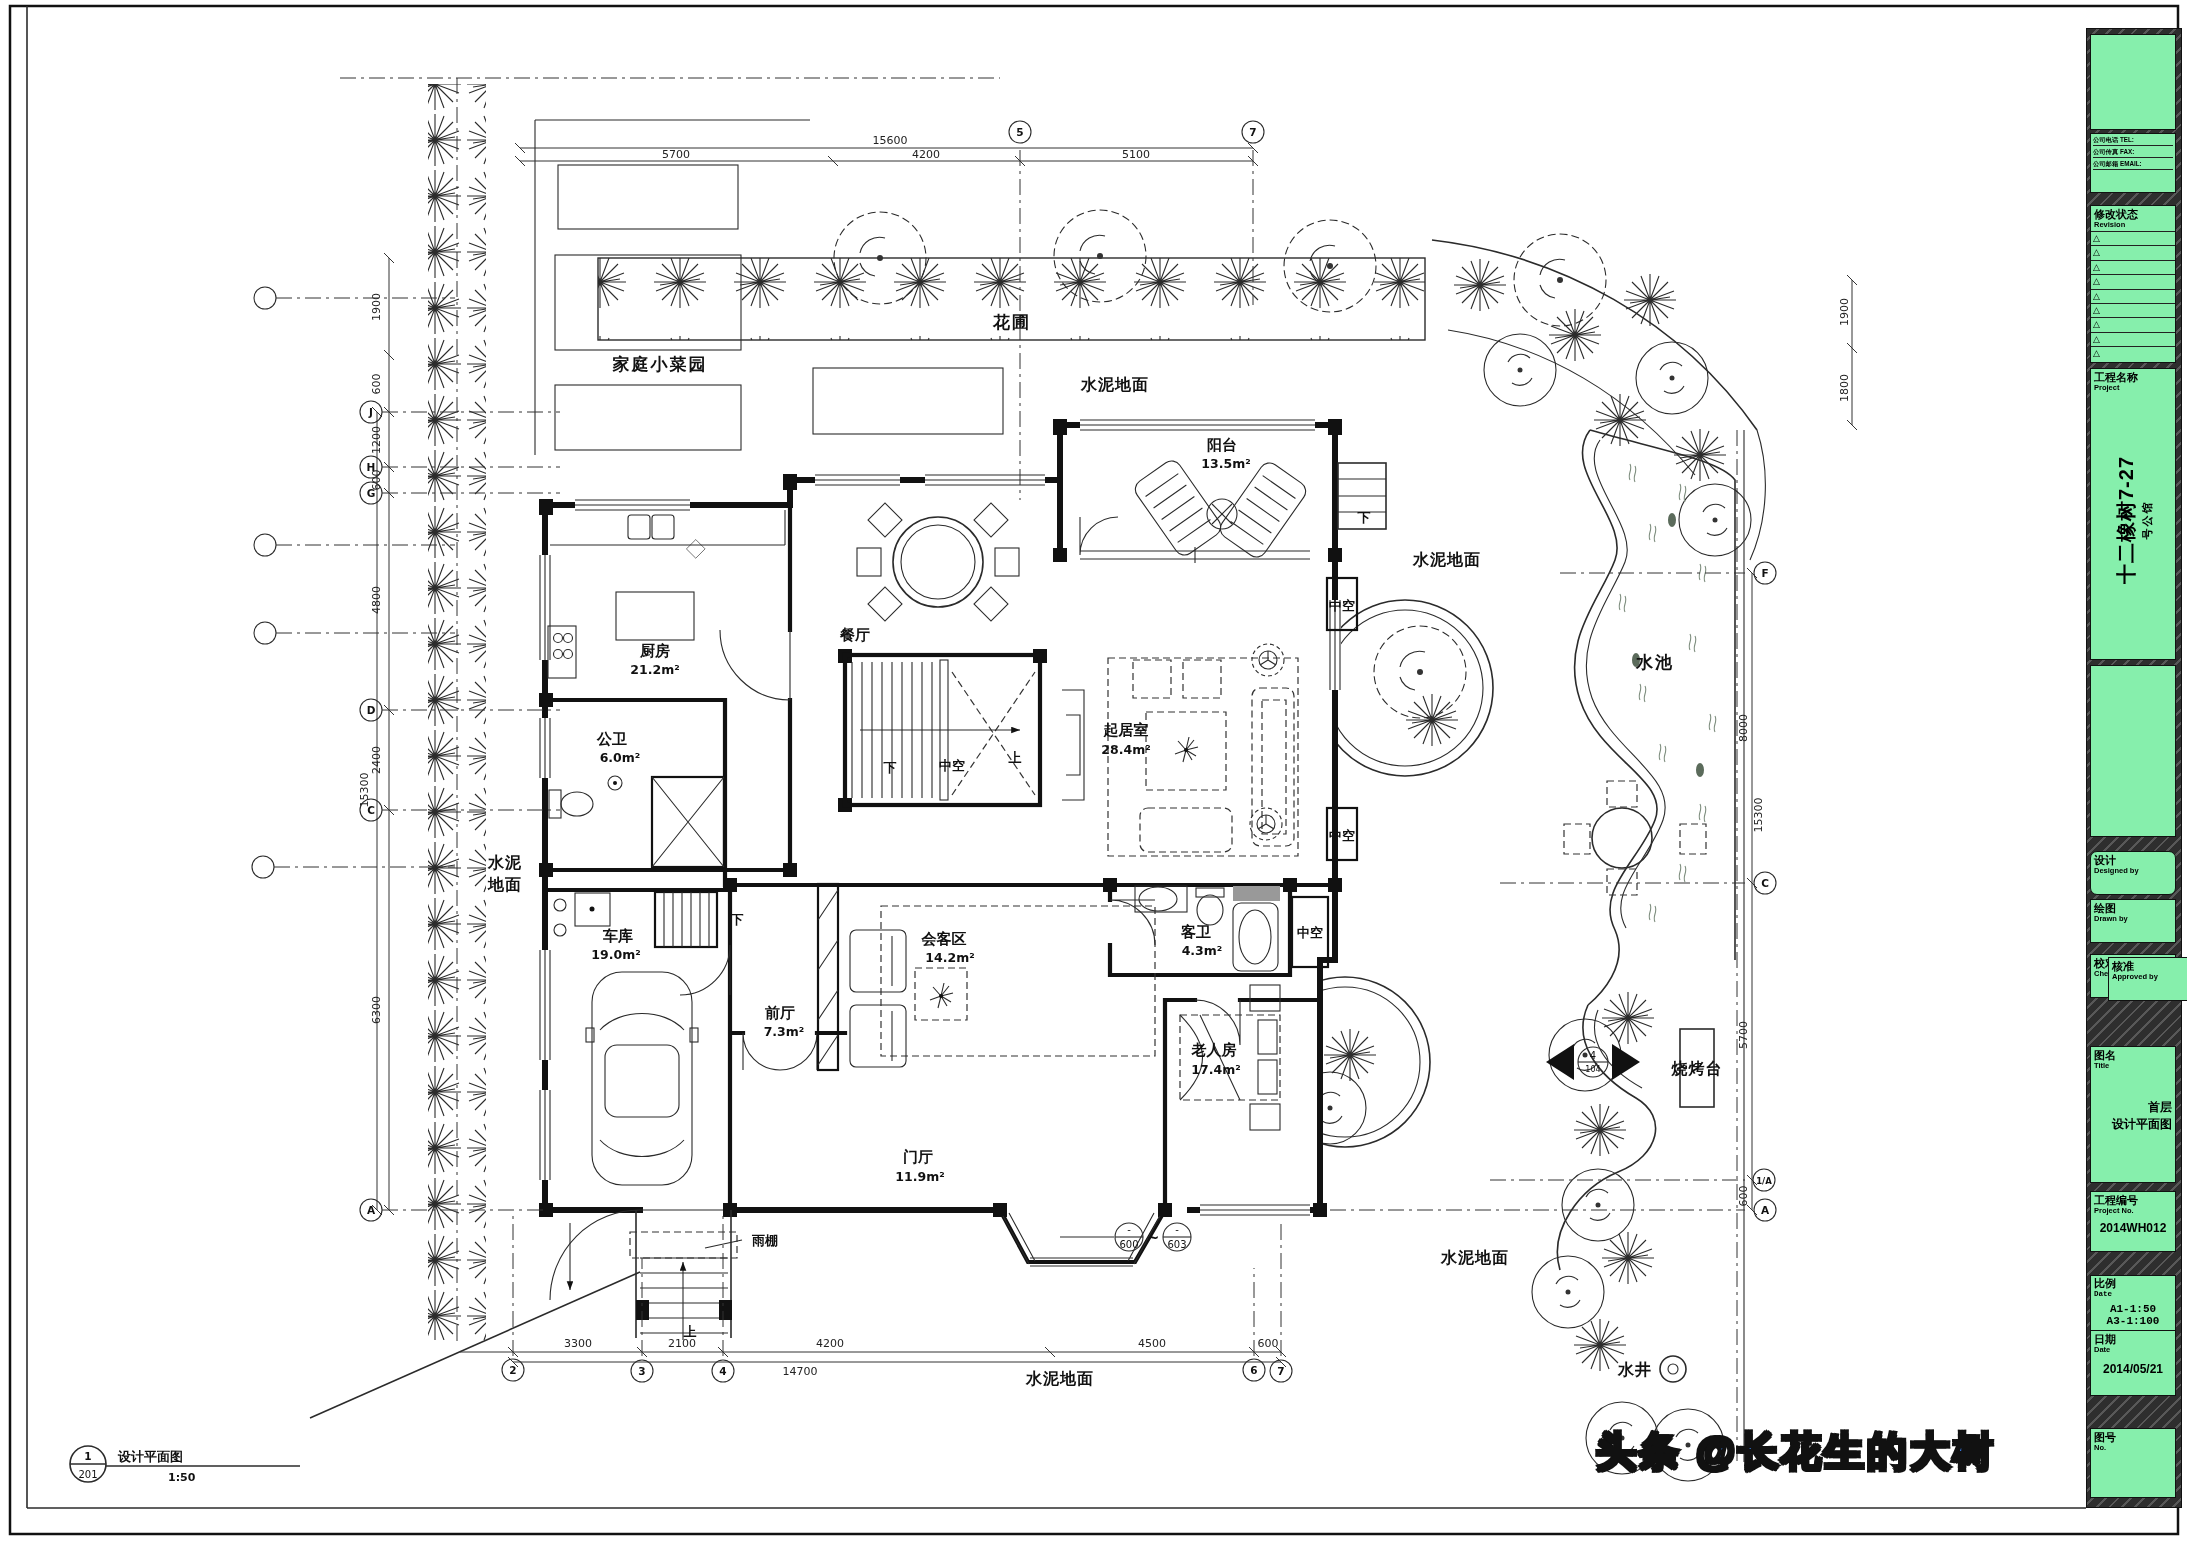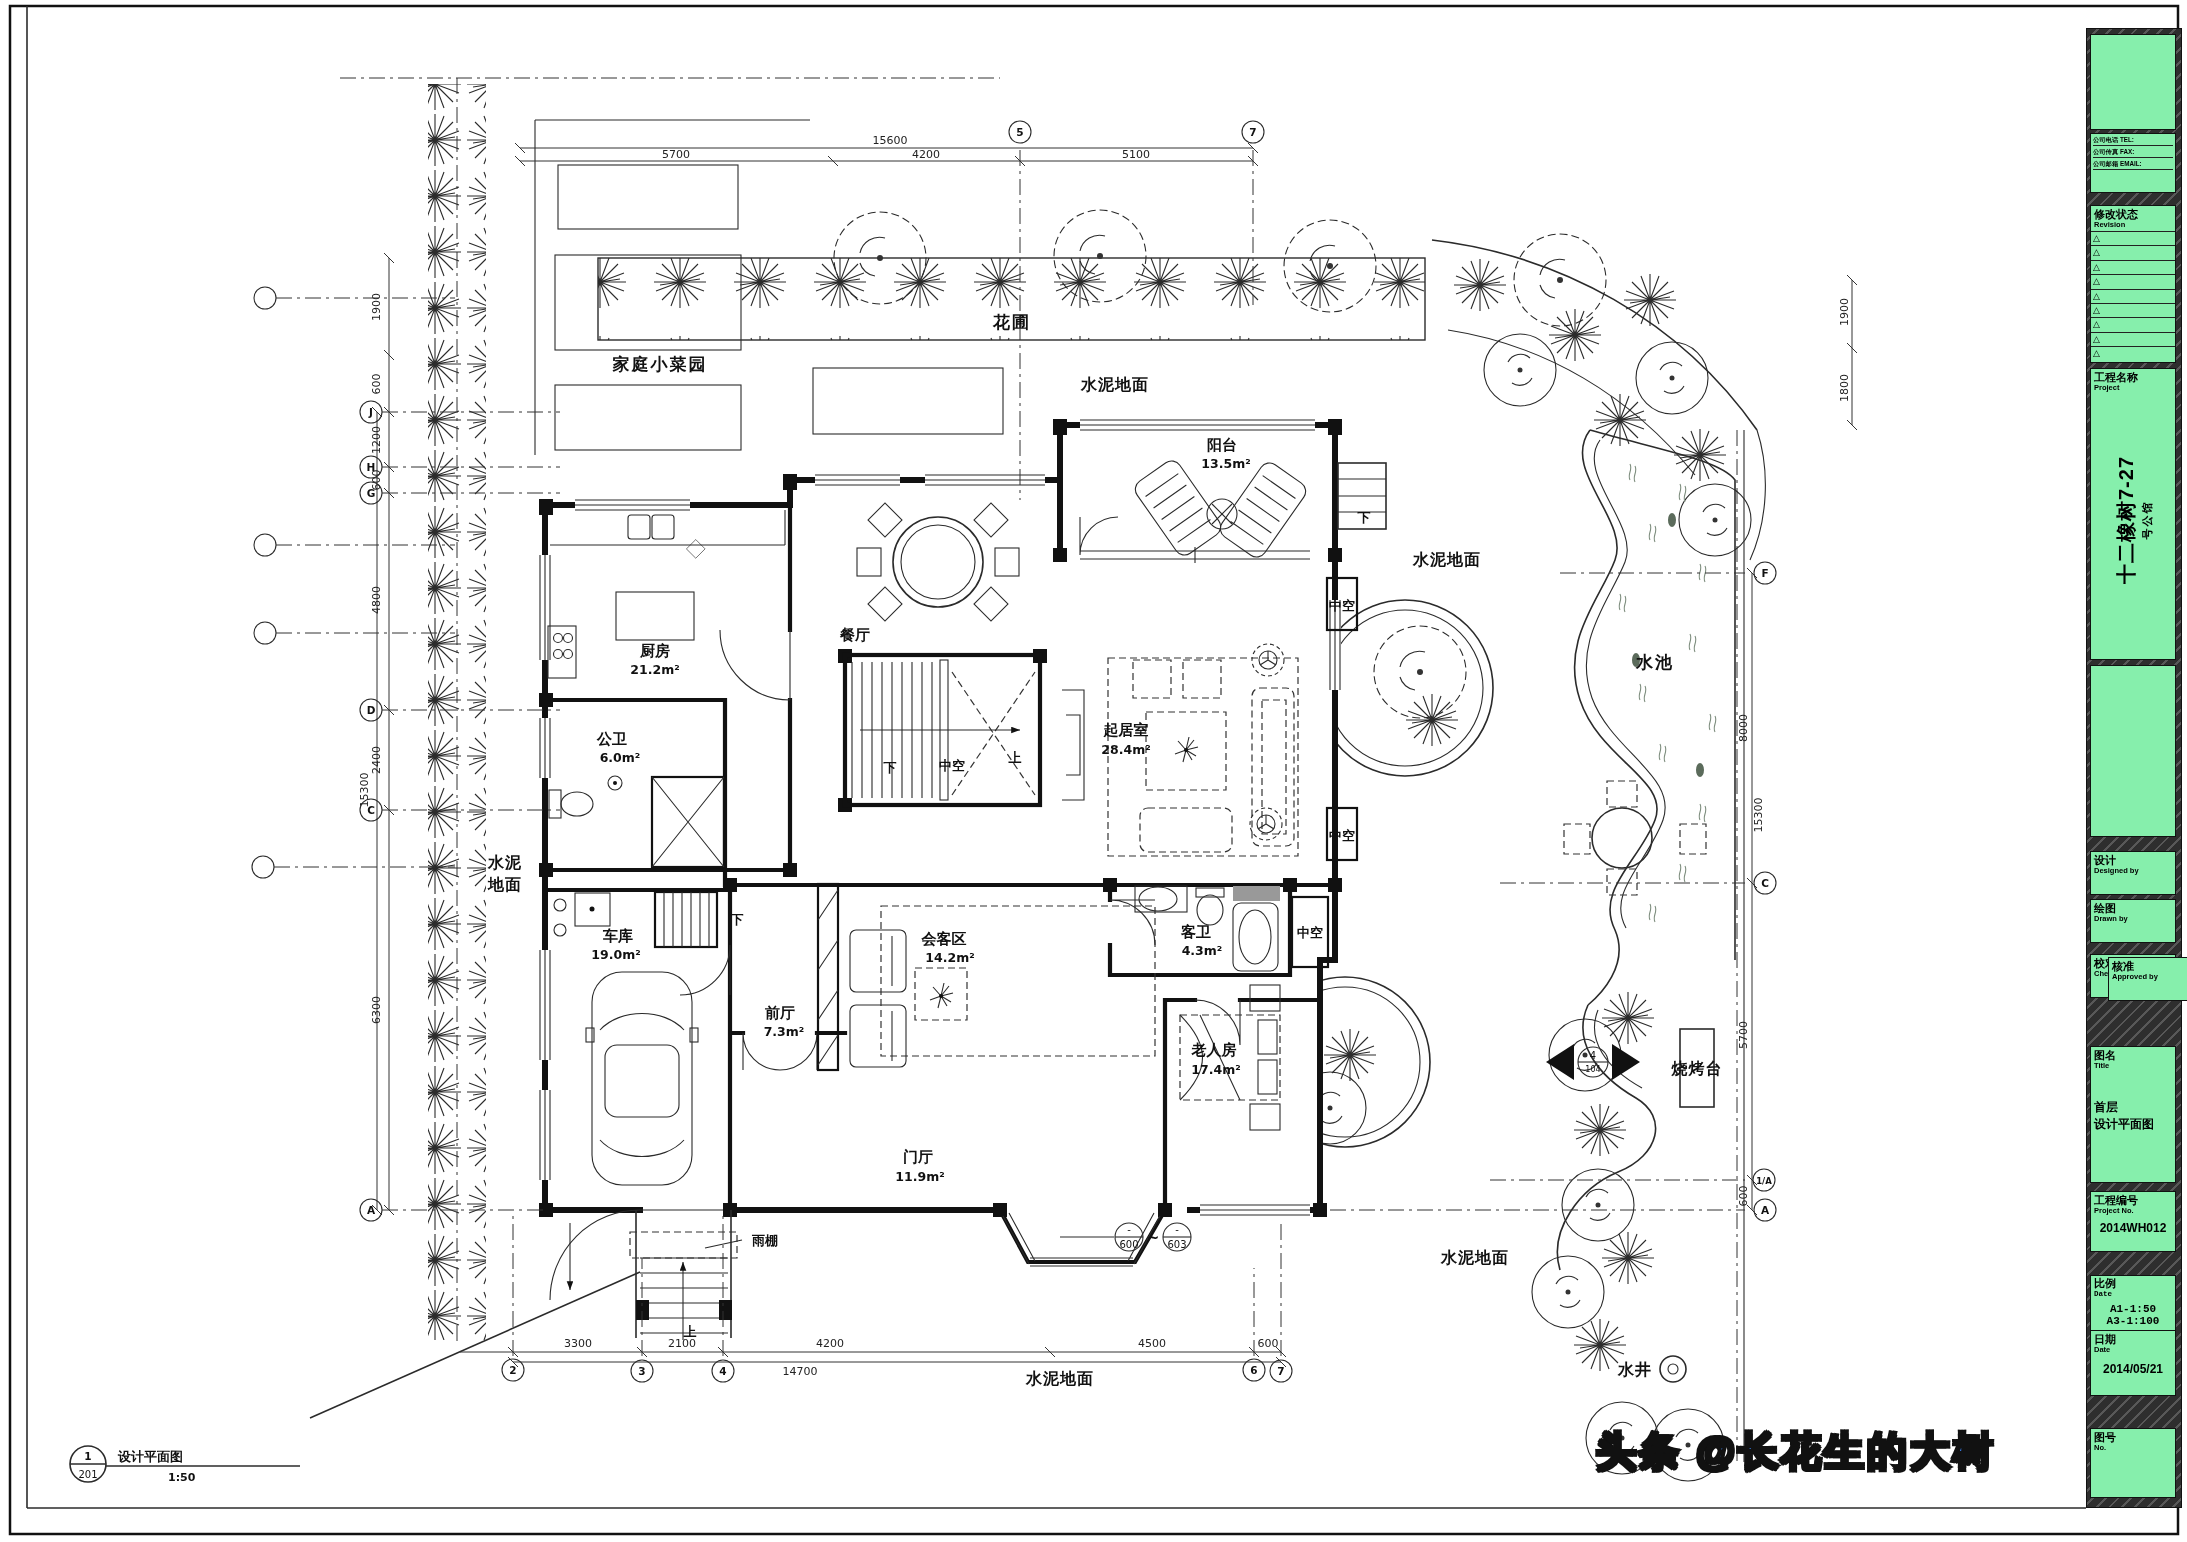--- a/index.html
+++ b/index.html
@@ -33,21 +33,21 @@
   .tb-cn{font-size:11px;font-weight:bold;line-height:12px;}
   .tb-en{font-size:7.5px;font-weight:bold;line-height:9px;}
   .tb-val{font-size:12px;font-weight:bold;text-align:center;}
   .contact-row{font-size:6.3px;font-weight:bold;line-height:11px;height:11px;border-top:1px solid #222;white-space:nowrap;}
   .contact-row:first-child{border-top:none;}
   .rev-row{height:13.4px;border-top:1px solid #222;font-size:9px;line-height:13px;padding-left:2px;}
   .proj-rot{position:absolute;left:-62px;top:130px;width:210px;transform:rotate(-90deg);
             transform-origin:center;text-align:center;white-space:nowrap;}
   .proj-name{font-size:20px;font-weight:bold;letter-spacing:1px;}
   .proj-sub{font-size:11px;font-weight:bold;letter-spacing:2px;}
-  .center-val{display:flex;flex-direction:column;justify-content:center;align-items:flex-start;height:70%;}
+  .center-val{display:flex;flex-direction:column;justify-content:center;align-items:flex-end;height:70%;}
   
   .watermark{position:absolute;left:1596px;top:1424px;z-index:50;white-space:nowrap;
              font-size:40px;font-weight:800;letter-spacing:3px;color:#3b82f6;
              -webkit-text-stroke:3.5px #111;
              text-shadow:2px 2px 0 #111,-2px -2px 0 #111,2px -2px 0 #111,-2px 2px 0 #111;}
 </style>
 </head>
 <body>
 
 <div class="page">
@@ -593,21 +593,21 @@
   <div class="tb-cn">工程名称</div>
   <div class="tb-en">Project</div>
   <div class="proj-rot">
     <div class="proj-name">十二橡树7-27</div>
     <div class="proj-sub">号公馆</div>
   </div>
 </div>
 
 <div class="tb-box" style="top:665px;height:172px;"></div>
 
-<div class="tb-box" style="top:851px;height:44px;">
+<div class="tb-box" style="top:851px;height:44px;border-radius:7px;">
   <div class="tb-cn">设计</div>
   <div class="tb-en">Designed by</div>
 </div>
 <div class="tb-box" style="top:899px;height:44px;">
   <div class="tb-cn">绘图</div>
   <div class="tb-en">Drawn by</div>
 </div>
 <div class="tb-box" style="top:946px;height:44px;margin-top:8px;">
   <div class="tb-cn">校对</div>
   <div class="tb-en">Checked by</div>

